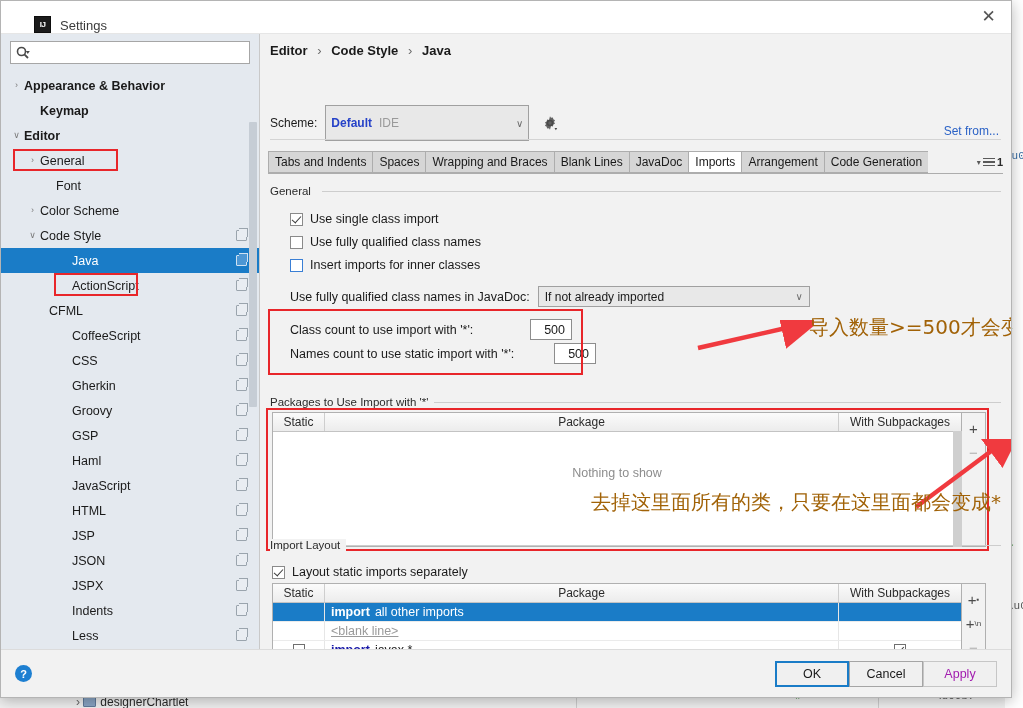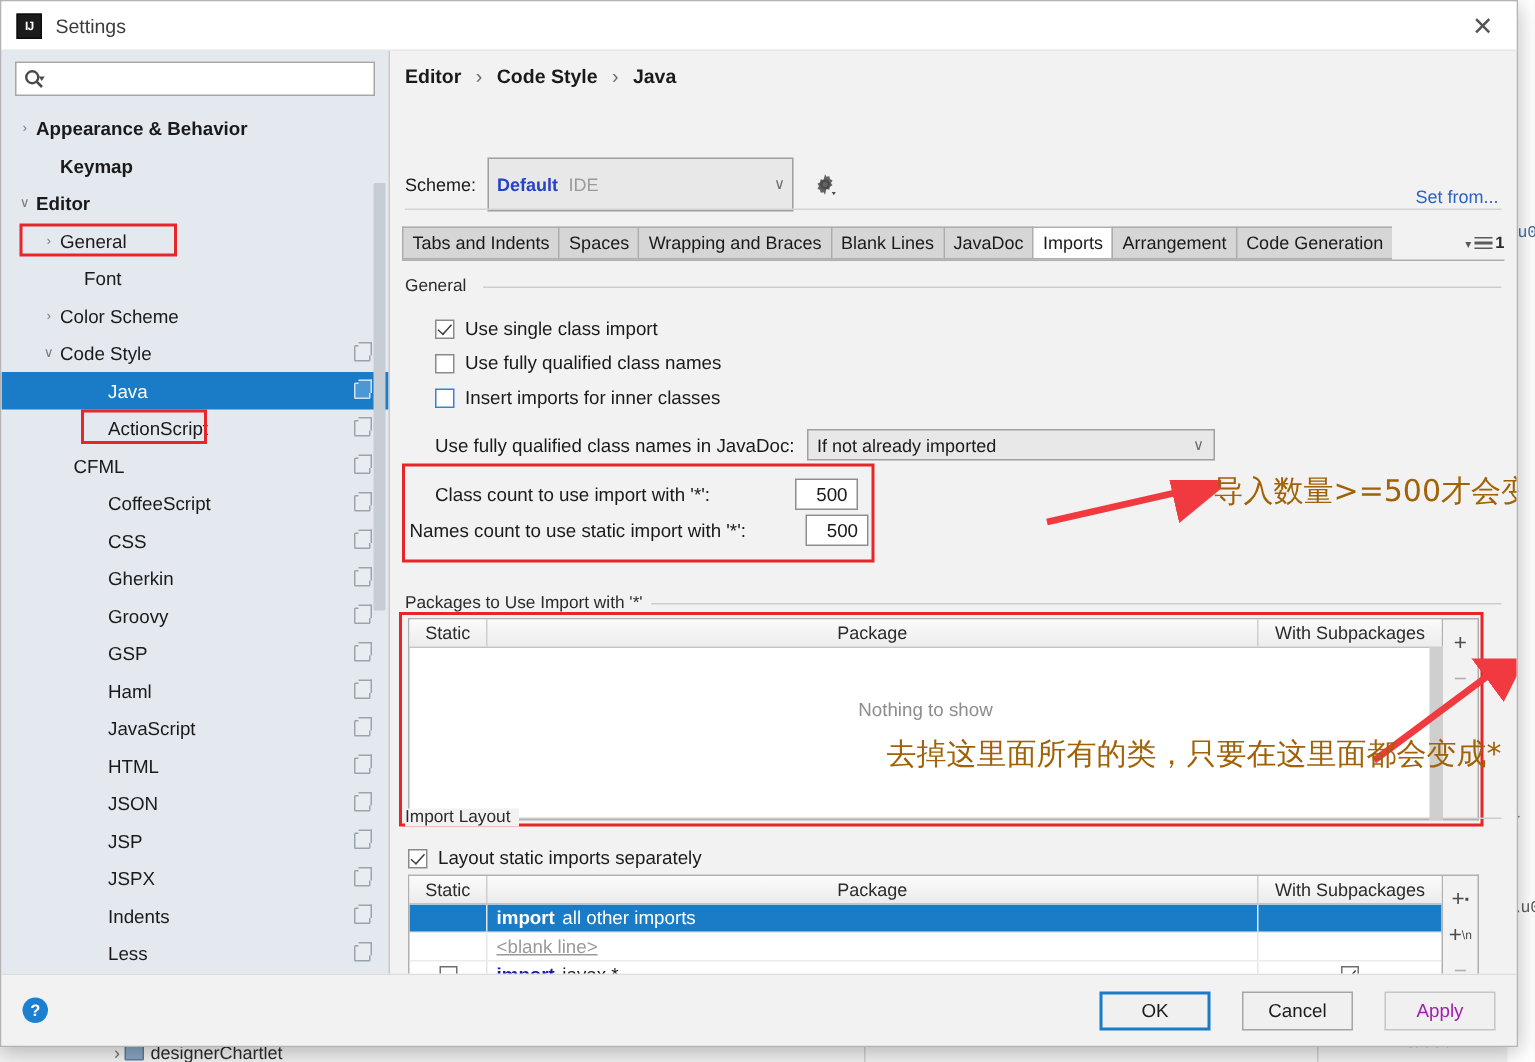--- a/index.html
+++ b/index.html
@@ -39,23 +39,24 @@
     width: 1012px; height: 698px;
     background: #f2f2f2;
     border: 1px solid #b4b4b4;
     box-shadow: 0 3px 14px rgba(0,0,0,0.28);
     display: flex; flex-direction: column;
   }
 
   
   .titlebar {
     height: 33px; background: #ffffff;
-    display: flex; align-items: center;
+    display: flex; align-items: flex-end;
     border-bottom: 1px solid #e6e6e6;
     flex: none;
+    padding-left: 23px;
   }
   .ij-logo {
     width: 17px; height: 17px; margin-left: 10px; margin-right: 9px;
     background: #1b1b1b; border: 1px solid #0d0d0d;
     position: relative; flex: none;
   }
   .ij-logo::after {
     content: "IJ"; position: absolute; inset: 0;
     color: #fff; font-size: 8px; font-weight: bold;
     display: flex; align-items: center; justify-content: center; letter-spacing: -0.5px;
@@ -258,21 +259,21 @@
   .bottombar {
     height: 48px; flex: none; background: #f2f2f2;
     border-top: 1px solid #dcdcdc;
     display: flex; align-items: center; padding: 0 14px;
   }
   .help-btn {
     width: 17px; height: 17px; border-radius: 50%; background: #1d7fd1;
     color: #fff; font-size: 11px; font-weight: bold;
     display: flex; align-items: center; justify-content: center; cursor: pointer;
   }
-  .btns { margin-left: auto; display: flex; gap: 21px; }
+  .btns { margin-left: auto; display: flex; gap: 0; }
   .dbtn {
     min-width: 74px; height: 26px; padding: 0 14px;
     background: #f0f0f0; border: 1px solid #a5a5a5;
     display: flex; align-items: center; justify-content: center;
     font-size: 12.5px; cursor: pointer;
   }
   .dbtn.default { border: 2px solid #1a7cc7; }
   .dbtn.disabled { color: #a21caf; border-color: #c6c6c6; cursor: default; }
 </style>
 </head>
@@ -403,26 +404,26 @@
             <span class="tree-label">JavaScript</span>
             <span class="copy-badge"></span>
           </div>
           <div class="tree-row" style="padding-left: 56px;">
             <span class="tree-arrow"></span>
             <span class="tree-label">HTML</span>
             <span class="copy-badge"></span>
           </div>
           <div class="tree-row" style="padding-left: 56px;">
             <span class="tree-arrow"></span>
+            <span class="tree-label">JSP</span>
+            <span class="copy-badge"></span>
+          </div>
+          <div class="tree-row" style="padding-left: 56px;">
+            <span class="tree-arrow"></span>
             <span class="tree-label">JSON</span>
-            <span class="copy-badge"></span>
-          </div>
-          <div class="tree-row" style="padding-left: 56px;">
-            <span class="tree-arrow"></span>
-            <span class="tree-label">JSP</span>
             <span class="copy-badge"></span>
           </div>
           <div class="tree-row" style="padding-left: 56px;">
             <span class="tree-arrow"></span>
             <span class="tree-label">JSPX</span>
             <span class="copy-badge"></span>
           </div>
           <div class="tree-row" style="padding-left: 56px;">
             <span class="tree-arrow"></span>
             <span class="tree-label">Indents</span>
@@ -532,21 +533,21 @@
         <div class="javadoc-combo">
           <span>If not already imported</span>
           <span class="combo-arrow">∨</span>
         </div>
       </div>
 
       <div class="count-row" style="left:30px; top:285px;">
         <span class="count-label" style="width:240px;">Class count to use import with '*':</span>
         <span class="count-field">500</span>
       </div>
-      <div class="count-row" style="left:13px; top:309px;">
+      <div class="count-row" style="left:30px; top:309px;">
         <span class="count-label" style="width:264px;">Names count to use static import with '*':</span>
         <span class="count-field">500</span>
       </div>
 
       <div class="hl" style="left:8px; top:275px; width:315px; height:66px;"></div>
 
       <svg class="arrow-svg" style="left:434px; top:286px; width:120px; height:36px;">
         <defs>
           <marker id="ah1" markerWidth="9" markerHeight="9" refX="1" refY="4.5" orient="auto">
             <polygon points="0,0 9,4.5 0,9" fill="#f03a3f"></polygon>

